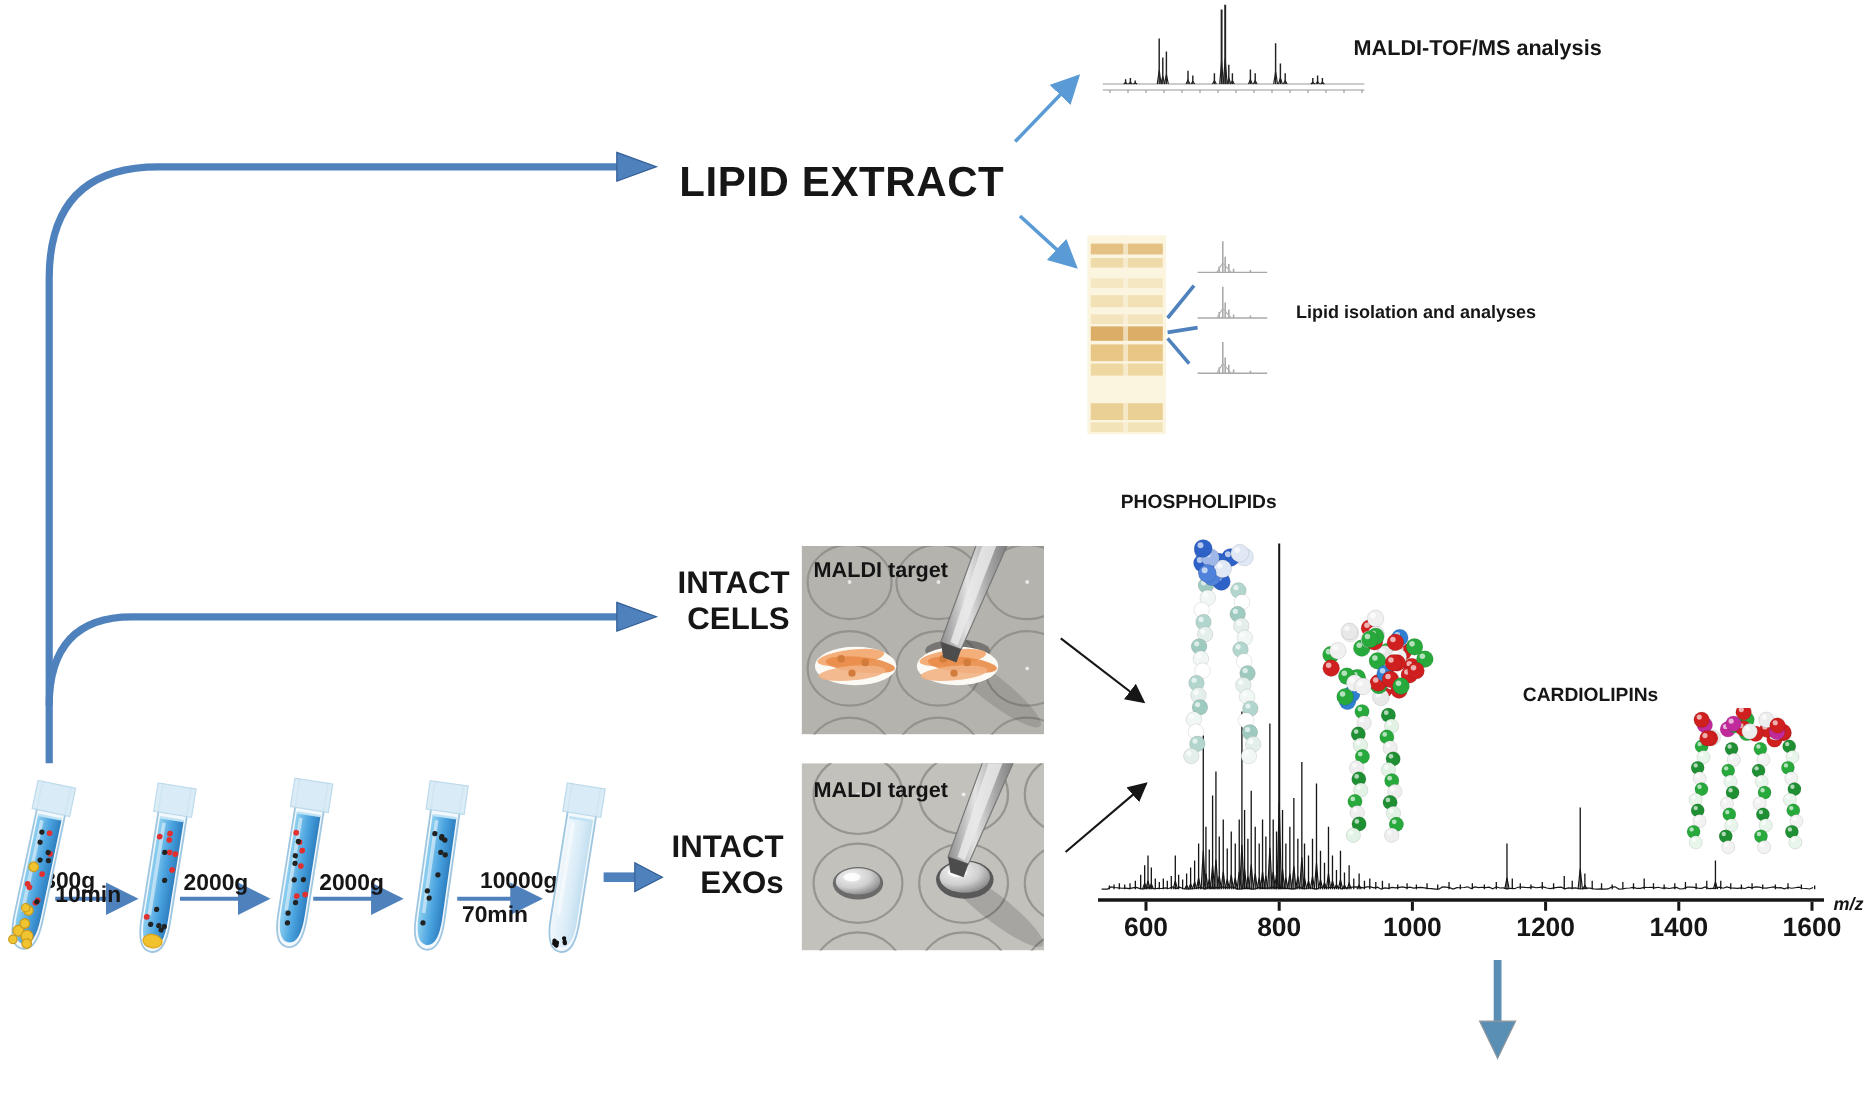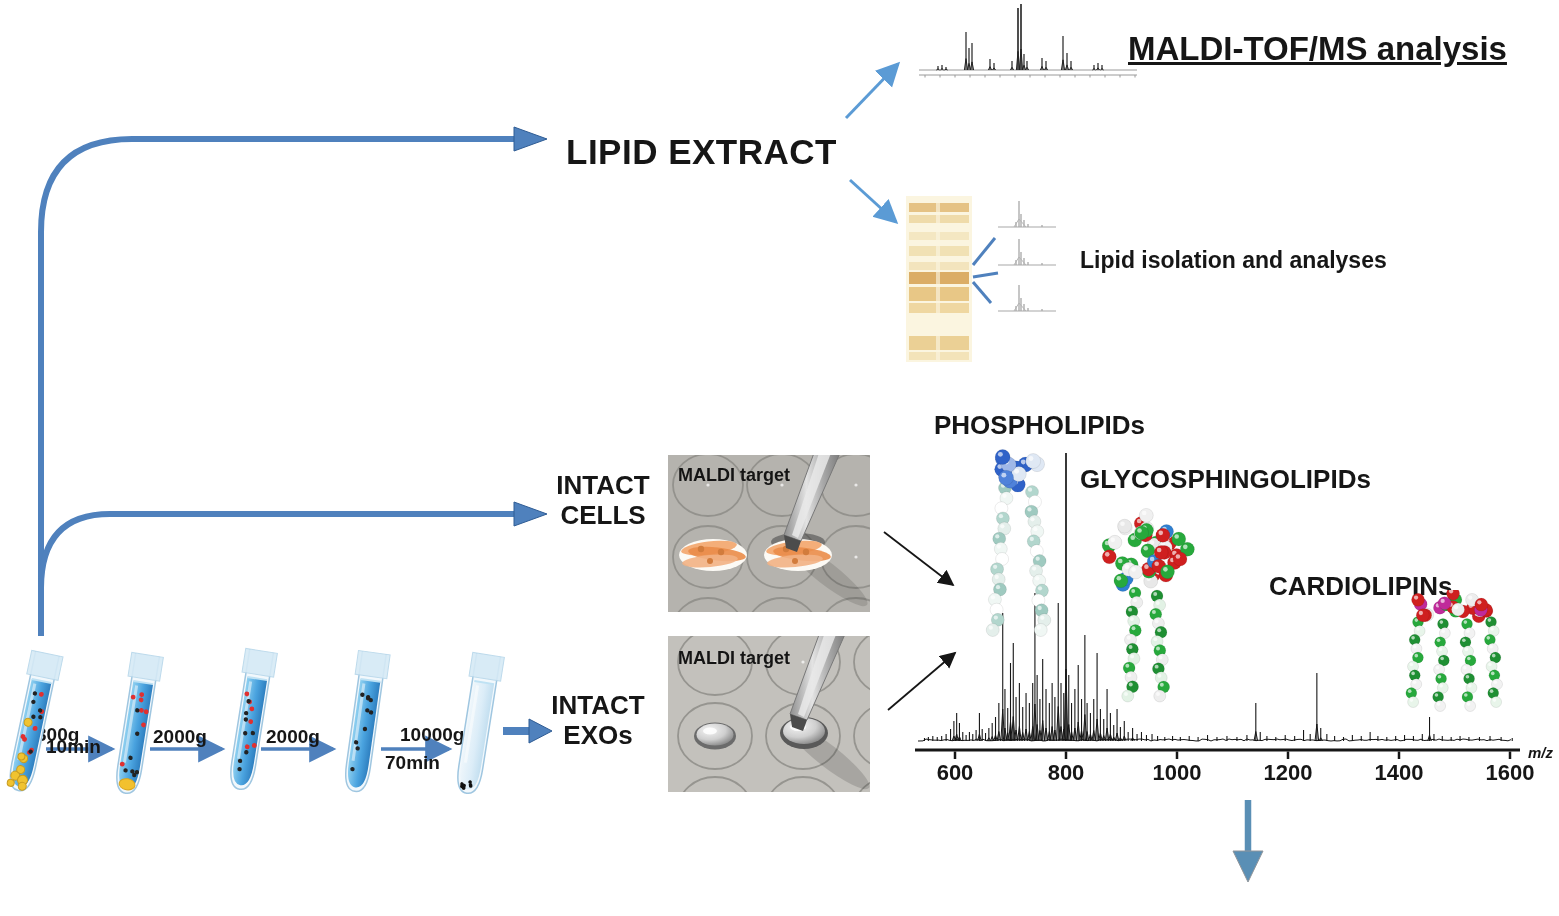--- a/index.html
+++ b/index.html
@@ -1,24 +1,24 @@
 <!DOCTYPE html>
 <html><head>
 <meta charset="utf-8">
 <style>
   html,body{margin:0;padding:0;background:#fff;}
   #canvas{position:relative;width:1559px;height:916px;background:#ffffff;overflow:hidden;
           font-family:"Liberation Sans", sans-serif;color:#161616;}
   .abs{position:absolute;}
   .lbl{position:absolute;font-weight:bold;color:#161616;white-space:pre;}
   .title-xl{font-size:35px;letter-spacing:.5px;margin-top:15px;}
-  .title-lg{font-size:33px;text-decoration:underline;}
-  .title-md{font-size:23px;line-height:29px;}
-  .side-lbl{font-size:26px;line-height:30px;text-align:center;width:110px;}
-  .mol-lbl{font-size:26px;}
+  .title-lg{font-size:18px;}
+  .title-md{font-size:15px;line-height:29px;}
+  .side-lbl{font-size:26px;line-height:30px;text-align:right;width:110px;}
+  .mol-lbl{font-size:16px;}
   .step-lbl{font-size:19px;}
   svg{position:absolute;overflow:hidden;}
   .tube{overflow:visible;}
 </style>
 </head>
 <body>
 
 <div id="canvas">
 
   <svg class="abs" style="left:0;top:0" width="1559" height="916">
@@ -63,21 +63,20 @@
   </svg>
 
   <div class="lbl title-xl" style="left:566px;top:117px">LIPID EXTRACT</div>
   <div class="lbl title-lg" style="left:1128px;top:30px">MALDI-TOF/MS analysis</div>
   <div class="lbl title-md" style="left:1080px;top:246px"><span>Lipid isolation and analyses</span><br></div>
   <div class="lbl side-lbl" style="left:548px;top:470px">INTACT
 CELLS</div>
   <div class="lbl side-lbl" style="left:543px;top:690px">INTACT
 EXOs</div>
   <div class="lbl mol-lbl" style="left:934px;top:410px">PHOSPHOLIPIDs</div>
-  <div class="lbl mol-lbl" style="left:1080px;top:464px">GLYCOSPHINGOLIPIDs</div>
   <div class="lbl mol-lbl" style="left:1269px;top:571px">CARDIOLIPINs</div>
 
   <div class="lbl step-lbl" style="left:36px;top:724px">300g</div>
   <div class="lbl step-lbl" style="left:46px;top:736px">10min</div>
   <div class="lbl step-lbl" style="left:153px;top:726px">2000g</div>
   <div class="lbl step-lbl" style="left:266px;top:726px">2000g</div>
   <div class="lbl step-lbl" style="left:400px;top:724px">10000g</div>
   <div class="lbl step-lbl" style="left:385px;top:752px">70min</div>
 
   <svg id="topSpec" class="abs" style="left:915px;top:4px" width="230" height="86">

